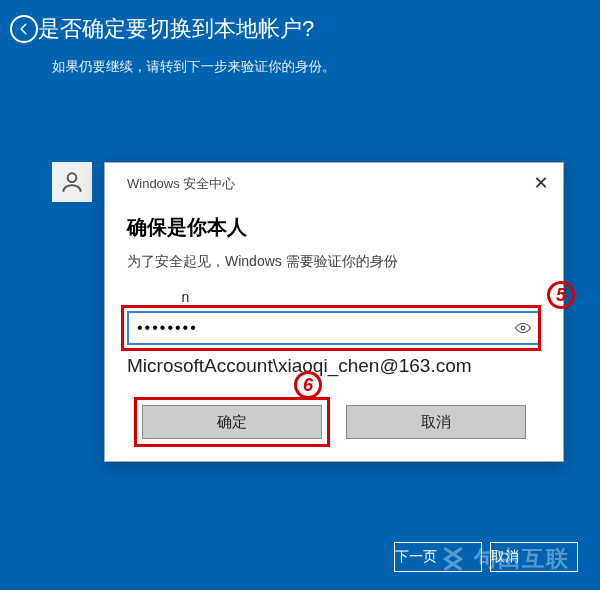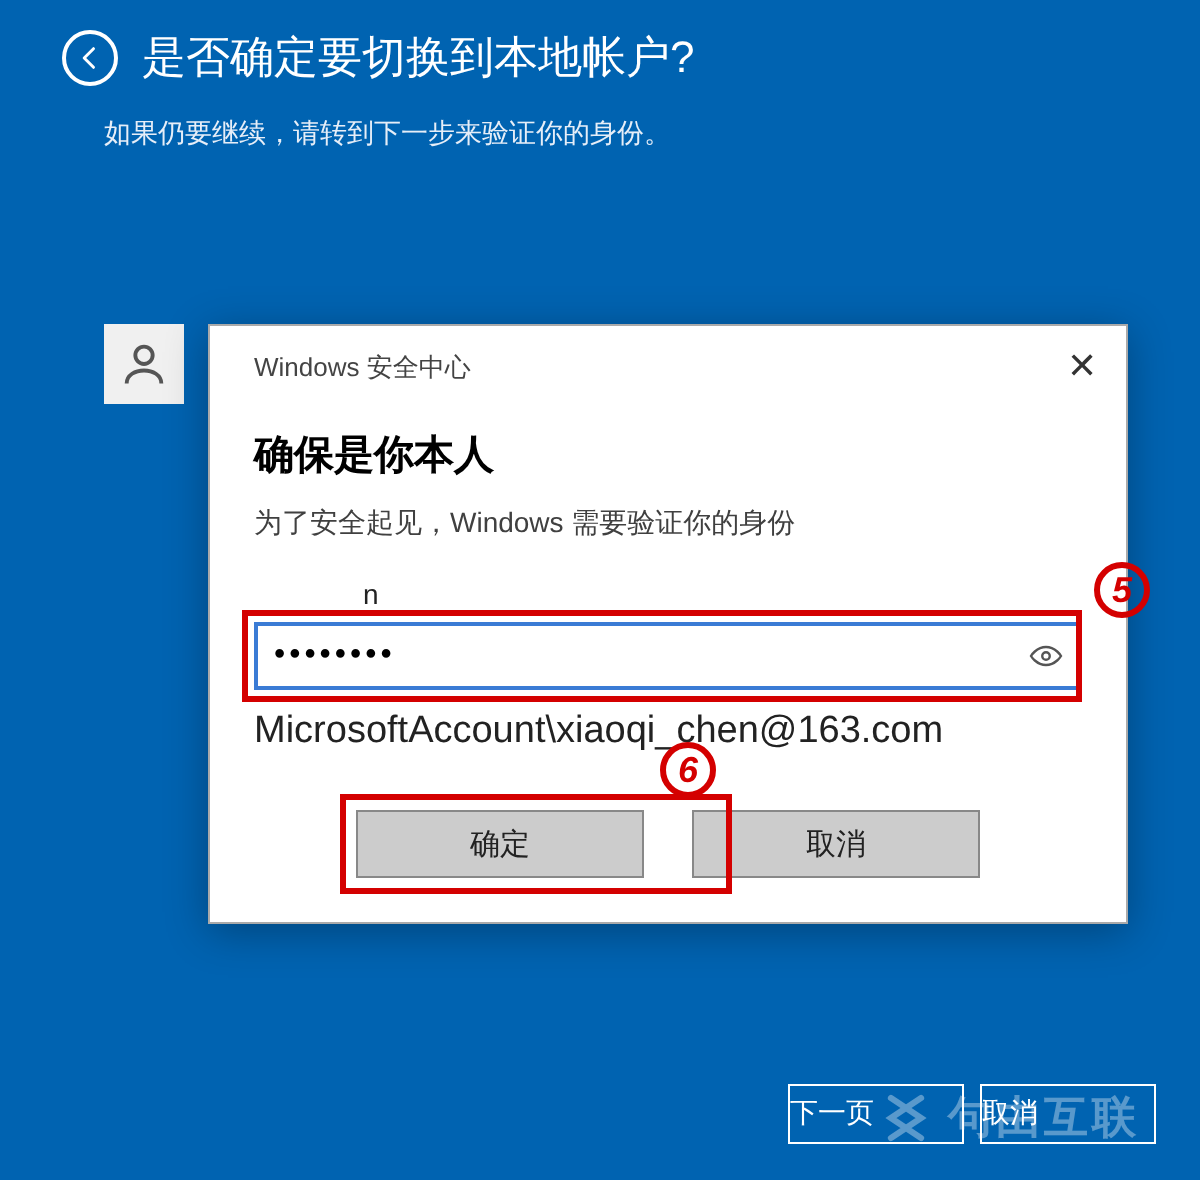--- a/index.html
+++ b/index.html
@@ -6,22 +6,21 @@
   html, body { width: 600px; height: 590px; overflow: hidden; }
   body {
     background: #0063b1;
     font-family: "Microsoft YaHei", "Segoe UI", sans-serif;
     color: #fff;
     position: relative;
   }
   .header {
     display: flex;
     align-items: center;
-    gap: 12px;
-    padding: 14px 22px 8px 31px;
+    padding: 14px 22px 8px 10px;
     text-align: center;
   }
   .back-circle {
     width: 28px; height: 28px;
     border: 2px solid #fff;
     border-radius: 50%;
     display: flex; align-items: center; justify-content: center;
     flex-shrink: 0;
   }
   .back-circle svg { width: 14px; height: 14px; }
@@ -102,21 +101,21 @@
 
   .account-line { font-size: 19px; color: #222; margin-top: 10px; }
 
   .dialog-buttons {
     display: flex;
     gap: 24px;
     margin-top: 28px;
     justify-content: center;
   }
   .dbtn {
-    width: 144px;
+    width: 180px;
     height: 34px;
     background: #ccc;
     border: 1px solid #888;
     color: #222;
     font-size: 15px;
     cursor: pointer;
     display: flex; align-items: center; justify-content: center;
   }
 
   

